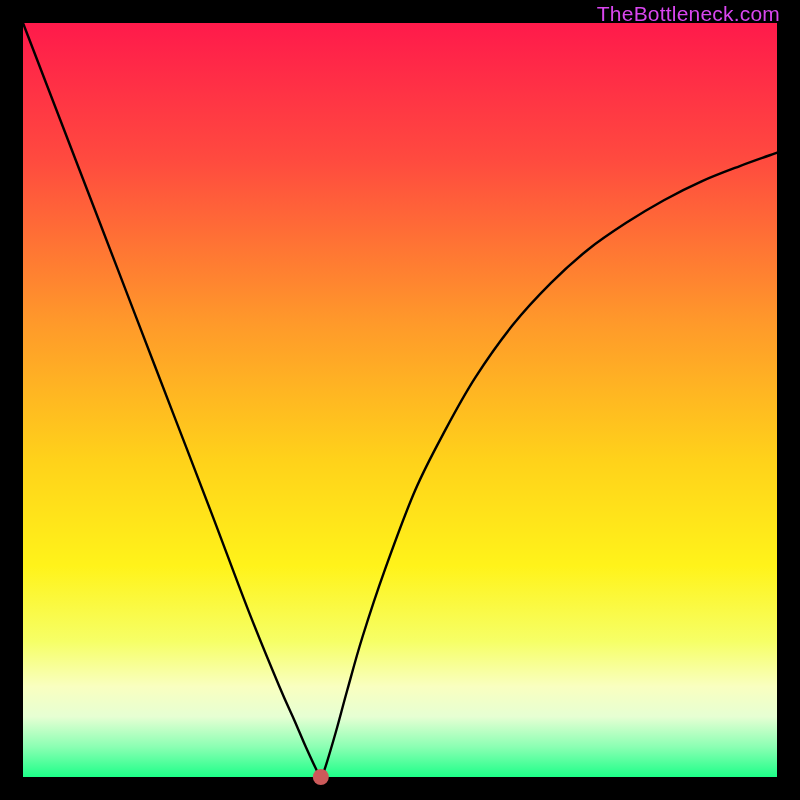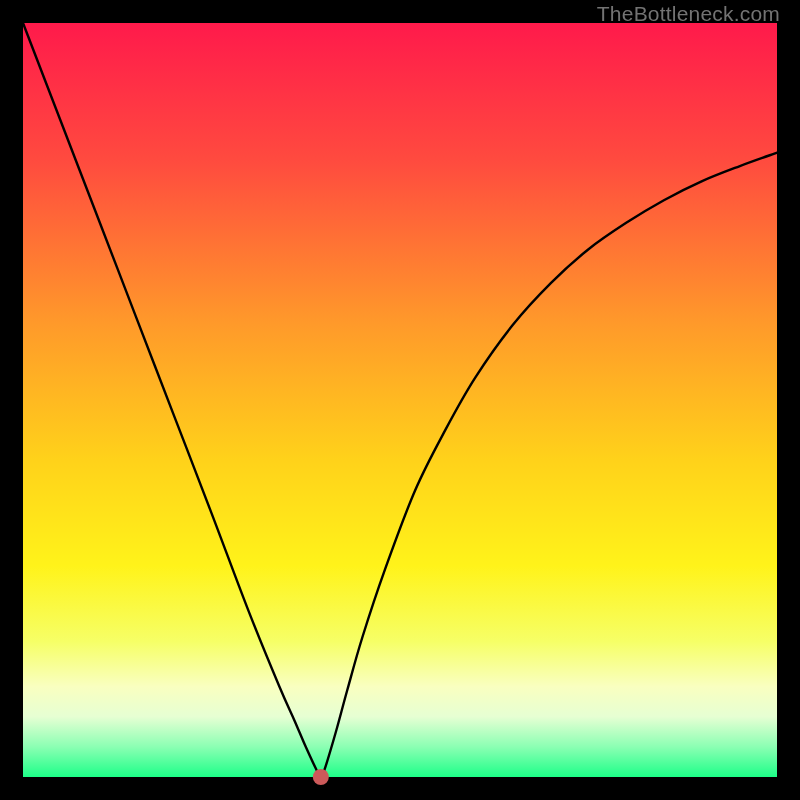--- a/index.html
+++ b/index.html
@@ -24,21 +24,21 @@
     top: 23px;
     left: 23px;
     width: 754px;
     height: 754px;
     
   }
   .watermark {
     position: absolute;
     top: 2px;
     right: 20px;
-    color: #737373;
+    color: #d946ef;
     font-size: 21px;
     font-weight: 500;
     letter-spacing: 0.2px;
   }
   svg.curve {
     position: absolute;
     top: 0;
     left: 0;
     width: 754px;
     height: 754px;

